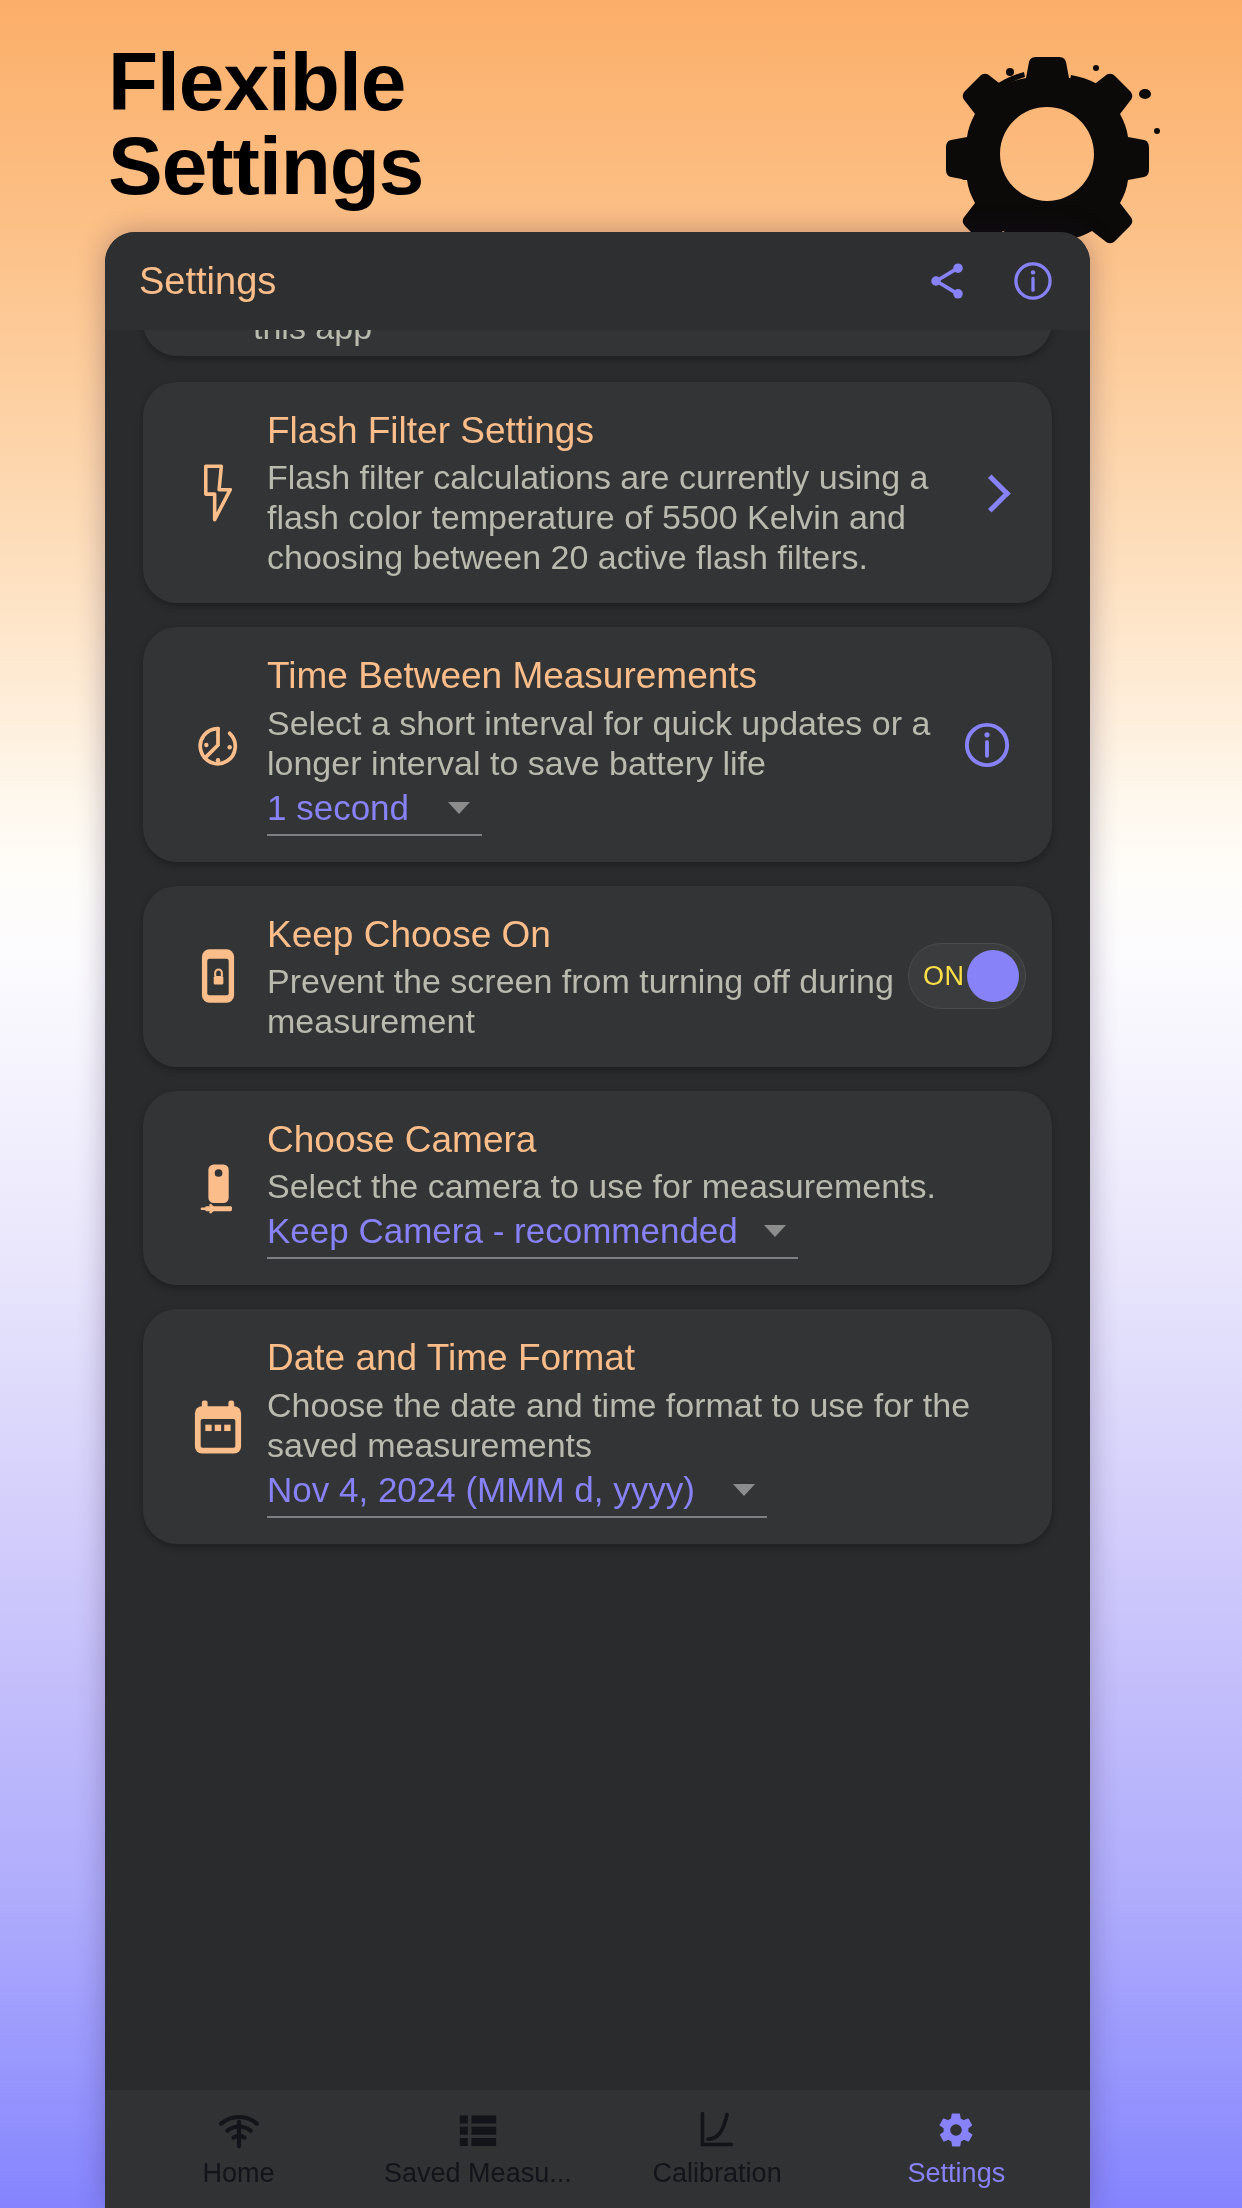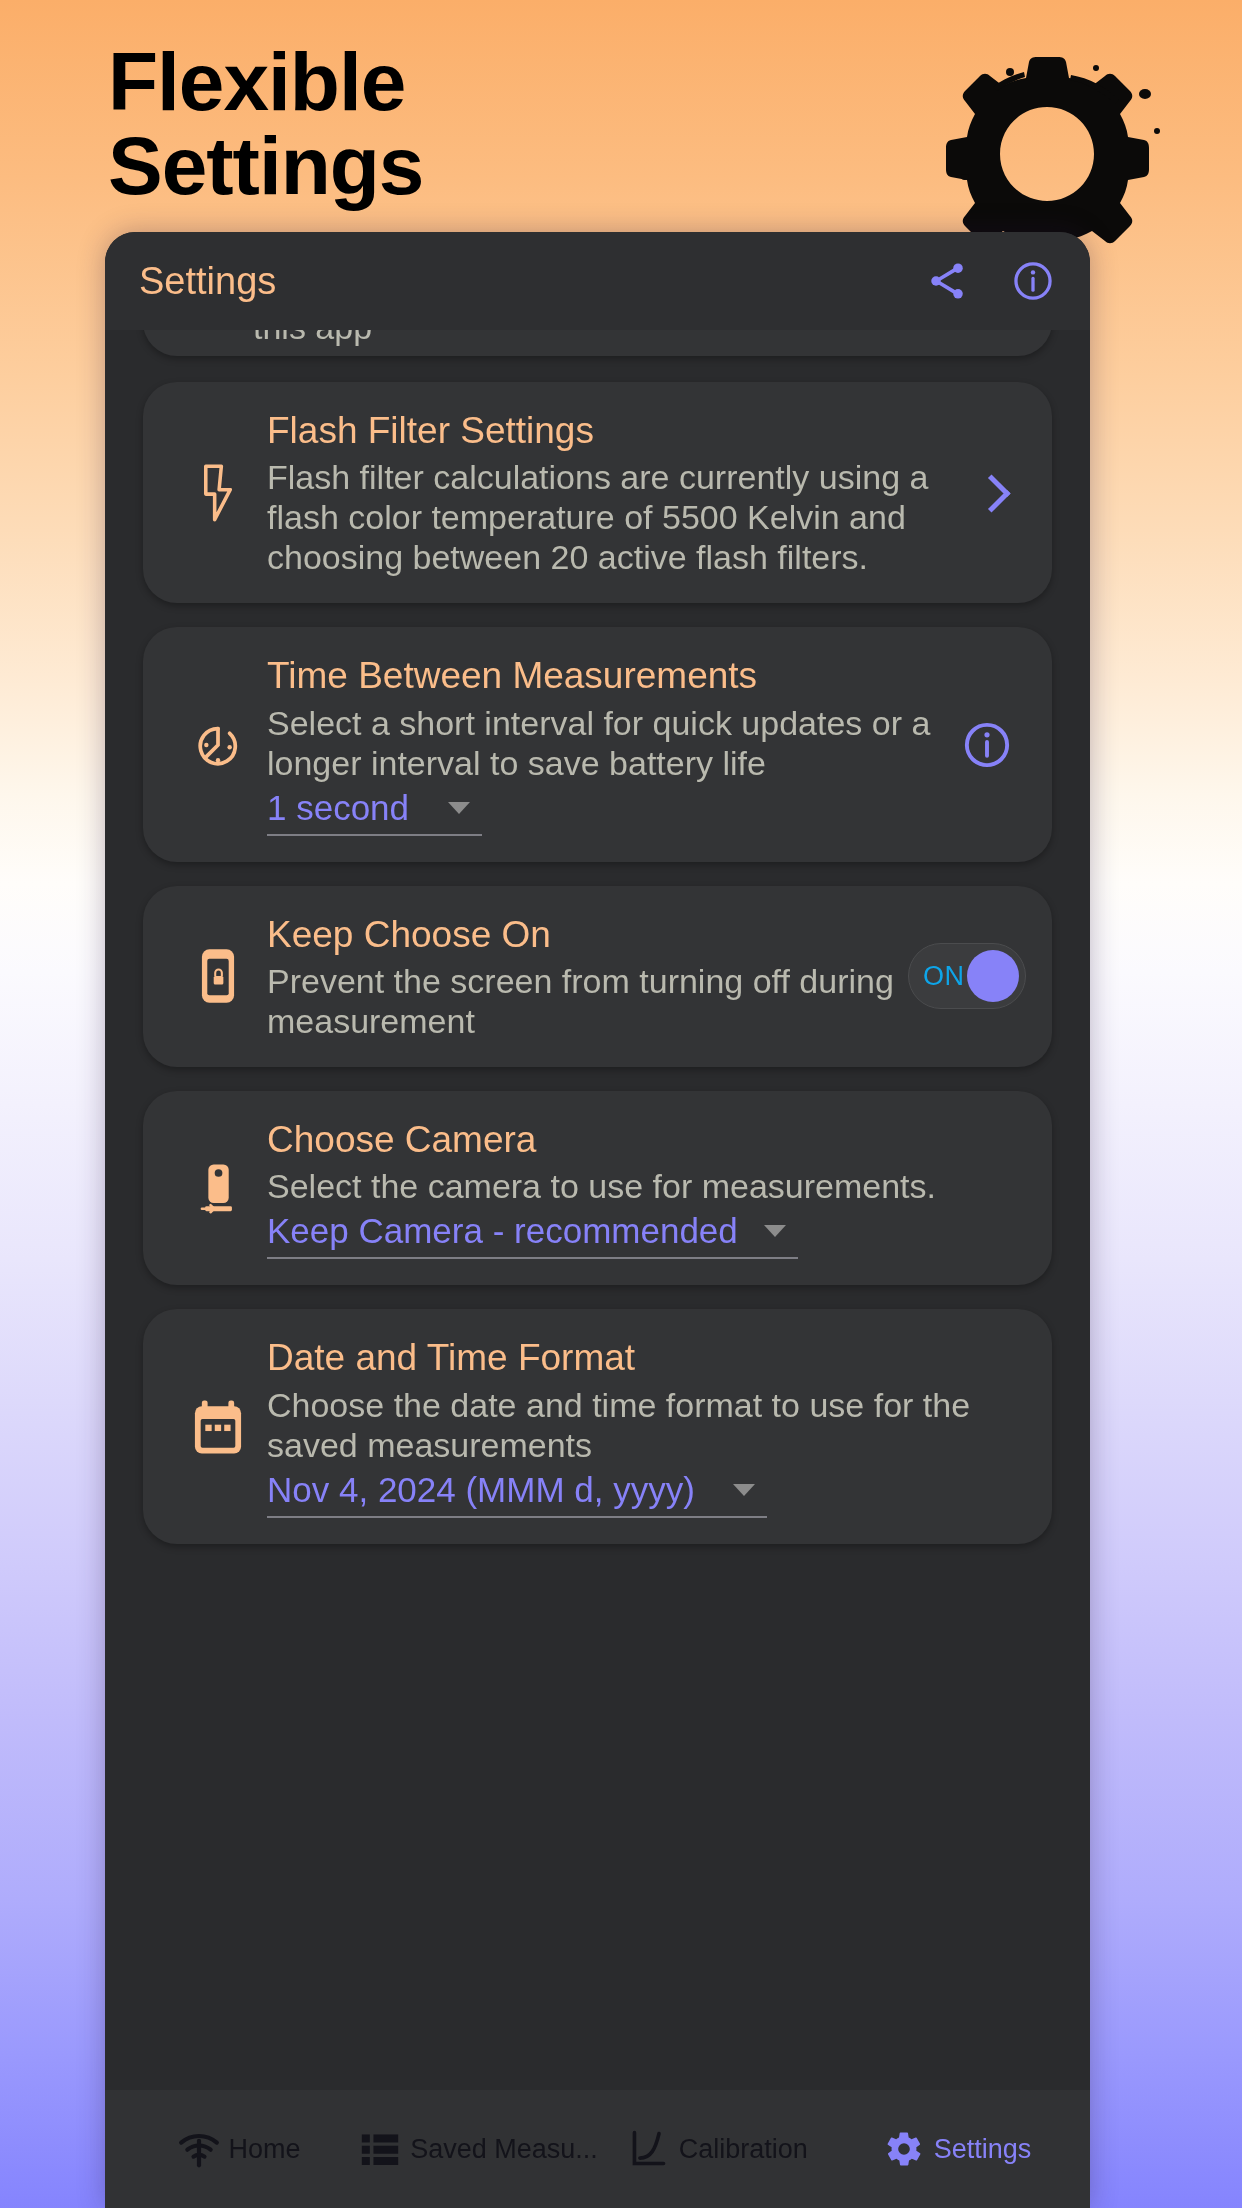--- a/index.html
+++ b/index.html
@@ -186,21 +186,21 @@
     width:118px; height:66px;
     border-radius:33px;
     background:#3B3C3E;
     border:1px solid #4B4C4E;
     display:flex; align-items:center;
     justify-content:space-between;
     padding:0 6px 0 14px;
   }
   .toggle-label {
     font-size:27px;
-    color:#0ea5e9;
+    color:#fde047;
     letter-spacing:0.5px;
   }
   .toggle-thumb {
     width:52px; height:52px;
     border-radius:50%;
     background:#8782F8;
   }
 
   
   .bottomnav {
@@ -209,20 +209,21 @@
     width:100%; height:118px;
     background:#313234;
     display:flex;
     align-items:center;
     z-index:6;
     padding:0 14px;
   }
   .navitem {
     flex:1;
     display:flex;
+    flex-direction:column;
     align-items:center;
     justify-content:center;
     gap:8px;
   }
   .navitem svg { width:44px; height:40px; display:block; }
   .navitem .lbl {
     font-size:27px;
     color:#13131A;
     white-space:nowrap;
   }

